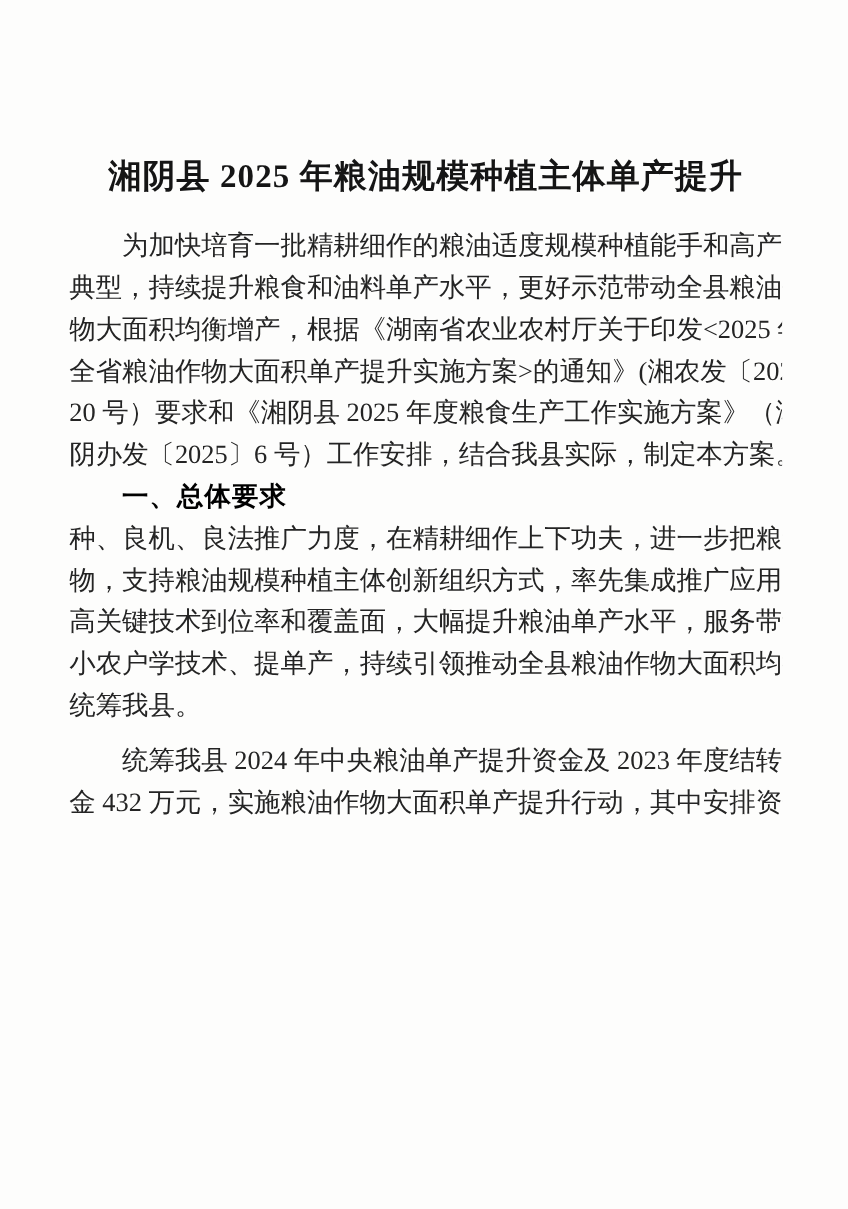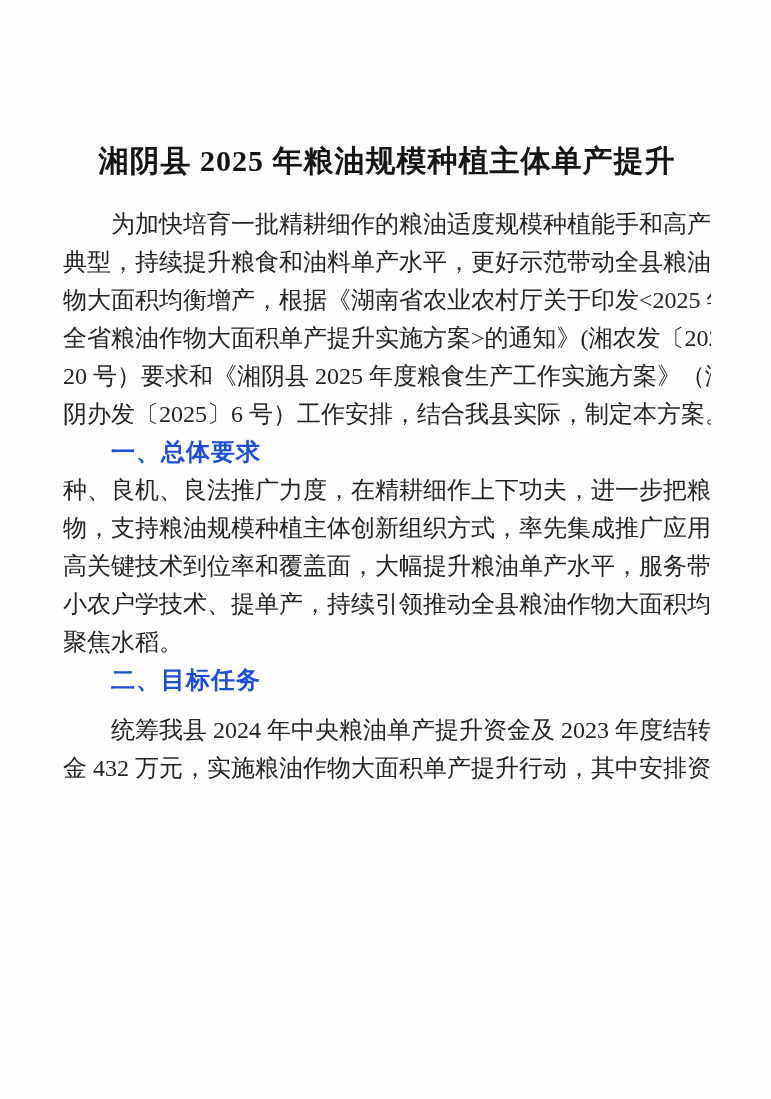--- a/index.html
+++ b/index.html
@@ -49,21 +49,21 @@
   .line.end {
     text-align-last: left;
   }
   .heading {
     height: 38px;
     line-height: 38px;
     text-indent: 2em;
     font-weight: bold;
     font-family: "Liberation Sans", "DejaVu Sans", sans-serif;
     font-size: 24px;
-    color: #1d4ed8;
+    color: #000000;
     letter-spacing: 1px;
   }
 </style>
 </head>
 <body>
 
 <div class="page">
 
   <div class="title">
     <div>湘阴县 2025 年粮油规模种植主体单产提升</div>
@@ -80,24 +80,23 @@
       <div class="line">阴办发〔2025〕6 号）工作安排，结合我县实际，制定本方案。</div>
     </div>
 
     <div class="heading">一、总体要求</div>
 
     <div>
       <div class="line">种、良机、良法推广力度，在精耕细作上下功夫，进一步把粮食</div>
       <div class="line">物，支持粮油规模种植主体创新组织方式，率先集成推广应用“六</div>
       <div class="line">高关键技术到位率和覆盖面，大幅提升粮油单产水平，服务带动</div>
       <div class="line">小农户学技术、提单产，持续引领推动全县粮油作物大面积均衡</div>
-      <div class="line end">聚焦水稻。</div>
+      <div class="line end">统筹我县。</div>
     </div>
 
-    <div class="heading">二、目标任务</div>
 
     <div>
       <div class="line indent">统筹我县 2024 年中央粮油单产提升资金及 2023 年度结转资</div>
       <div class="line">金 432 万元，实施粮油作物大面积单产提升行动，其中安排资金</div>
     </div>
 
   </div>
 </div>
 
 </body></html>

